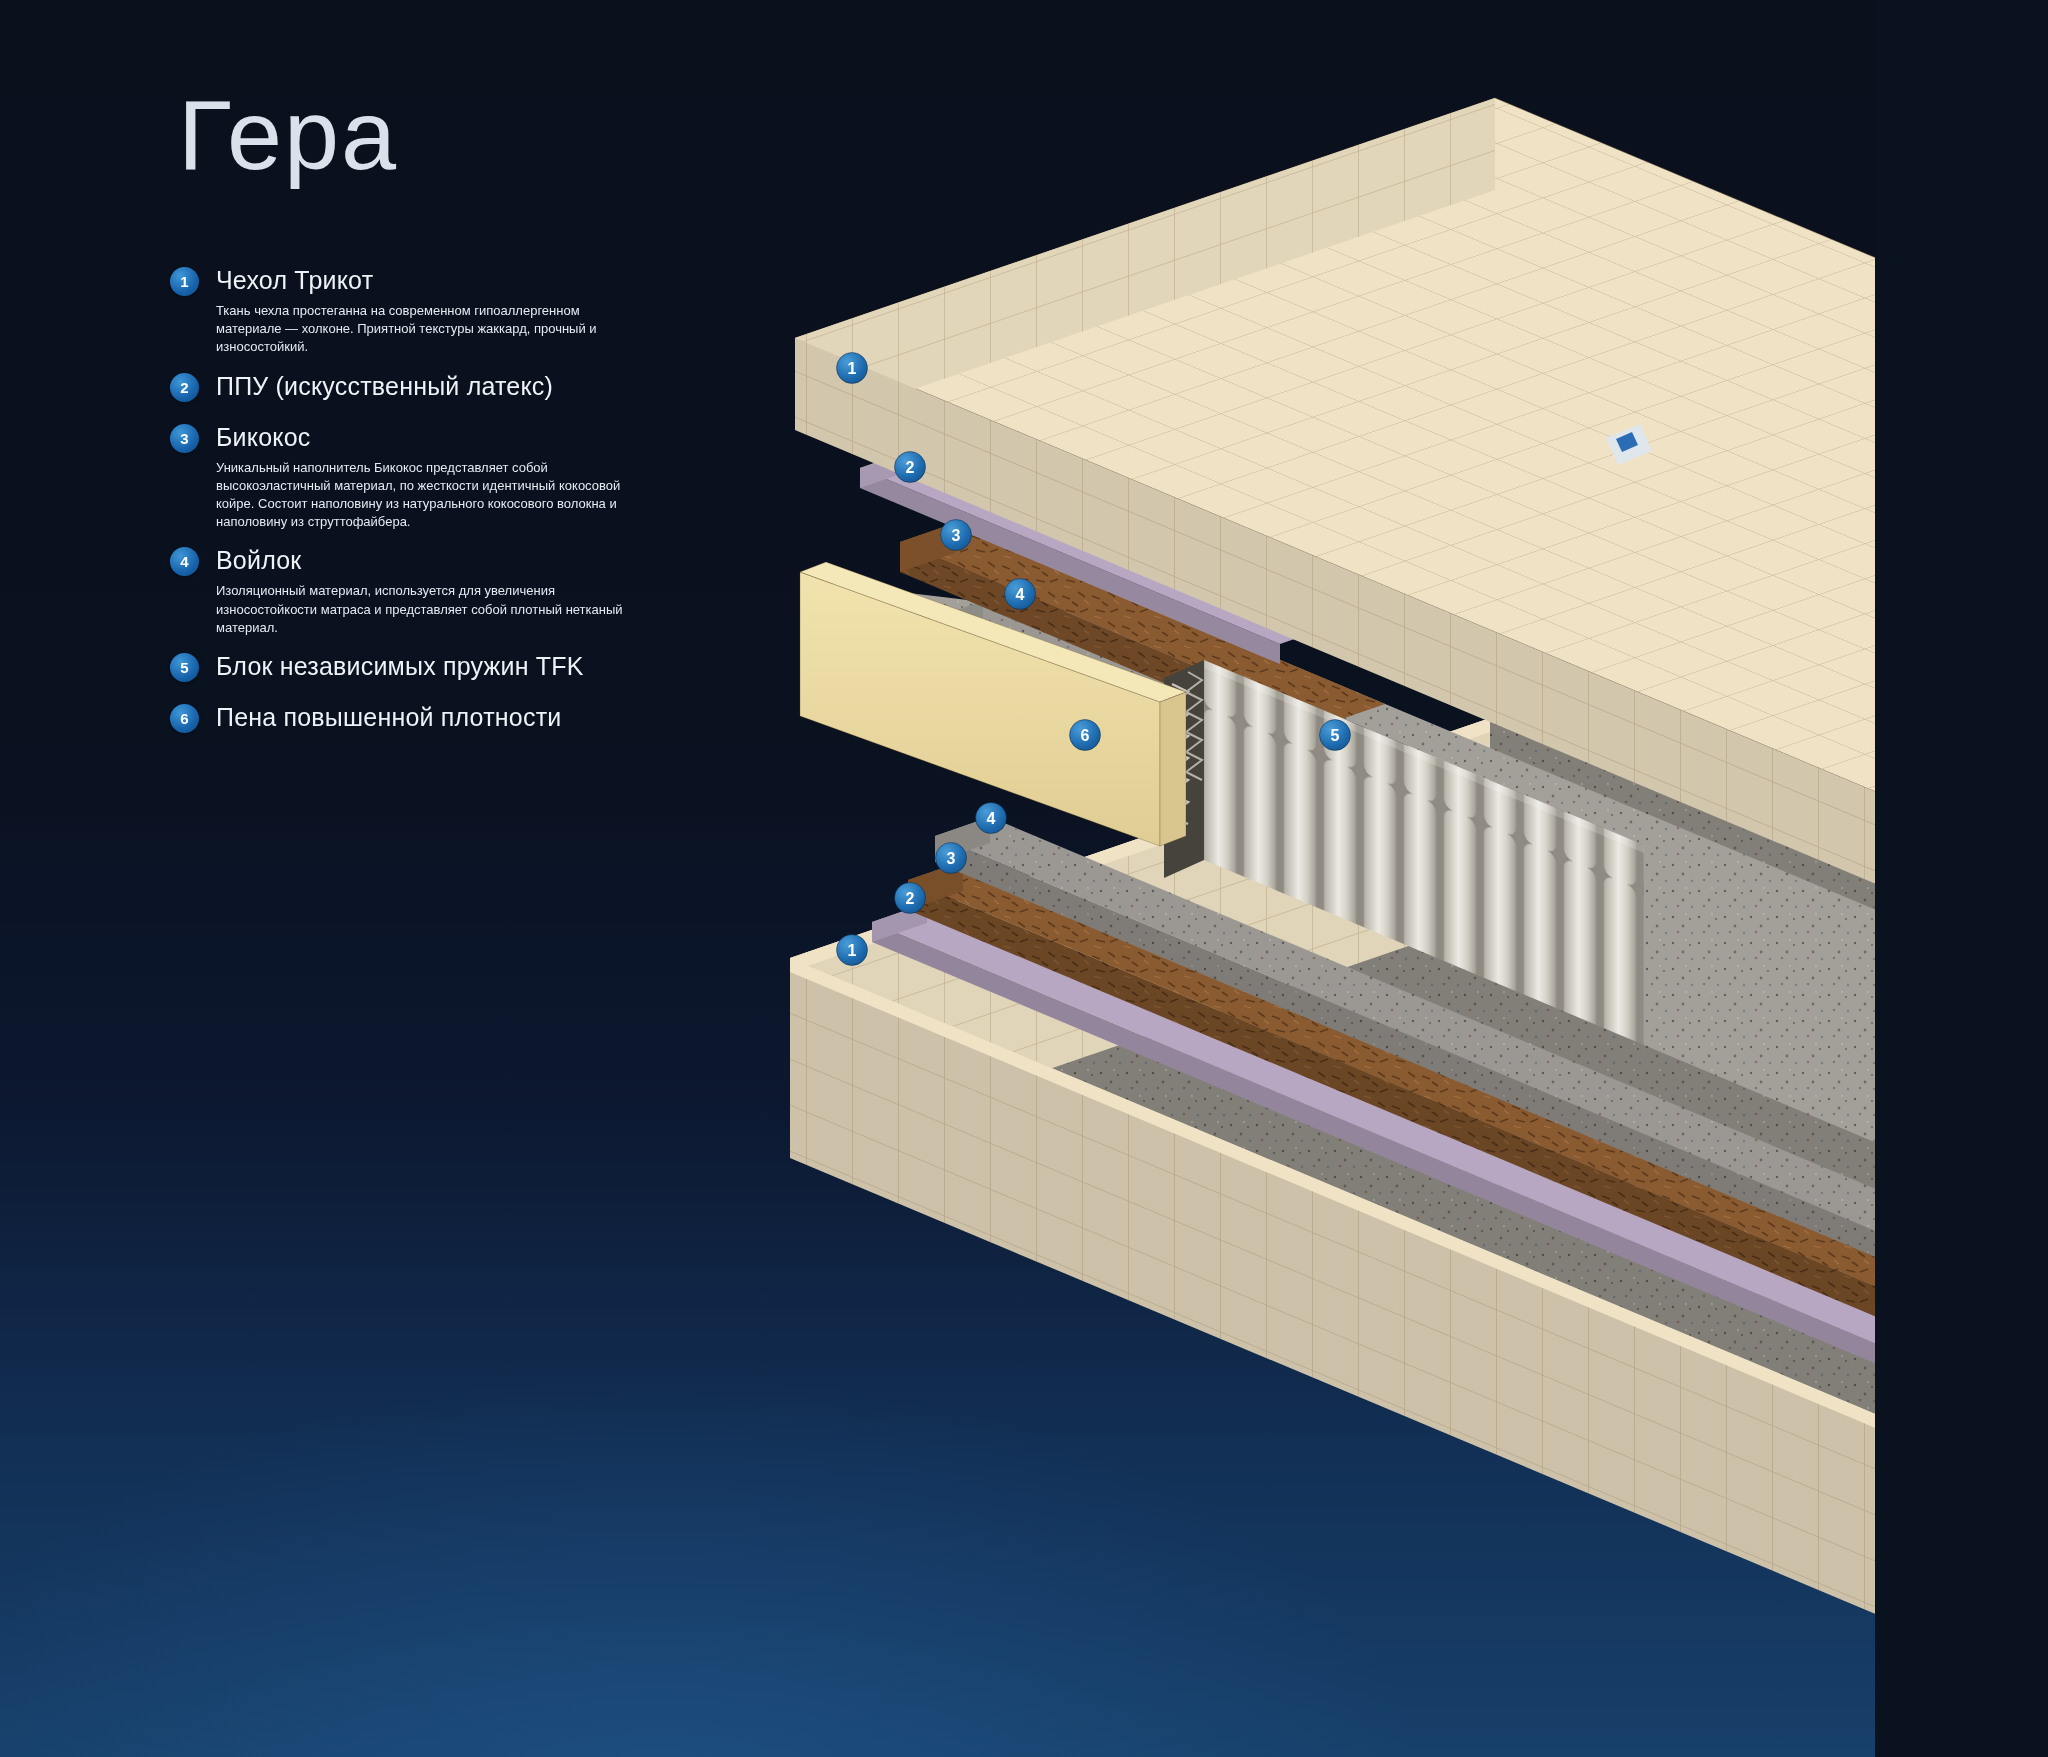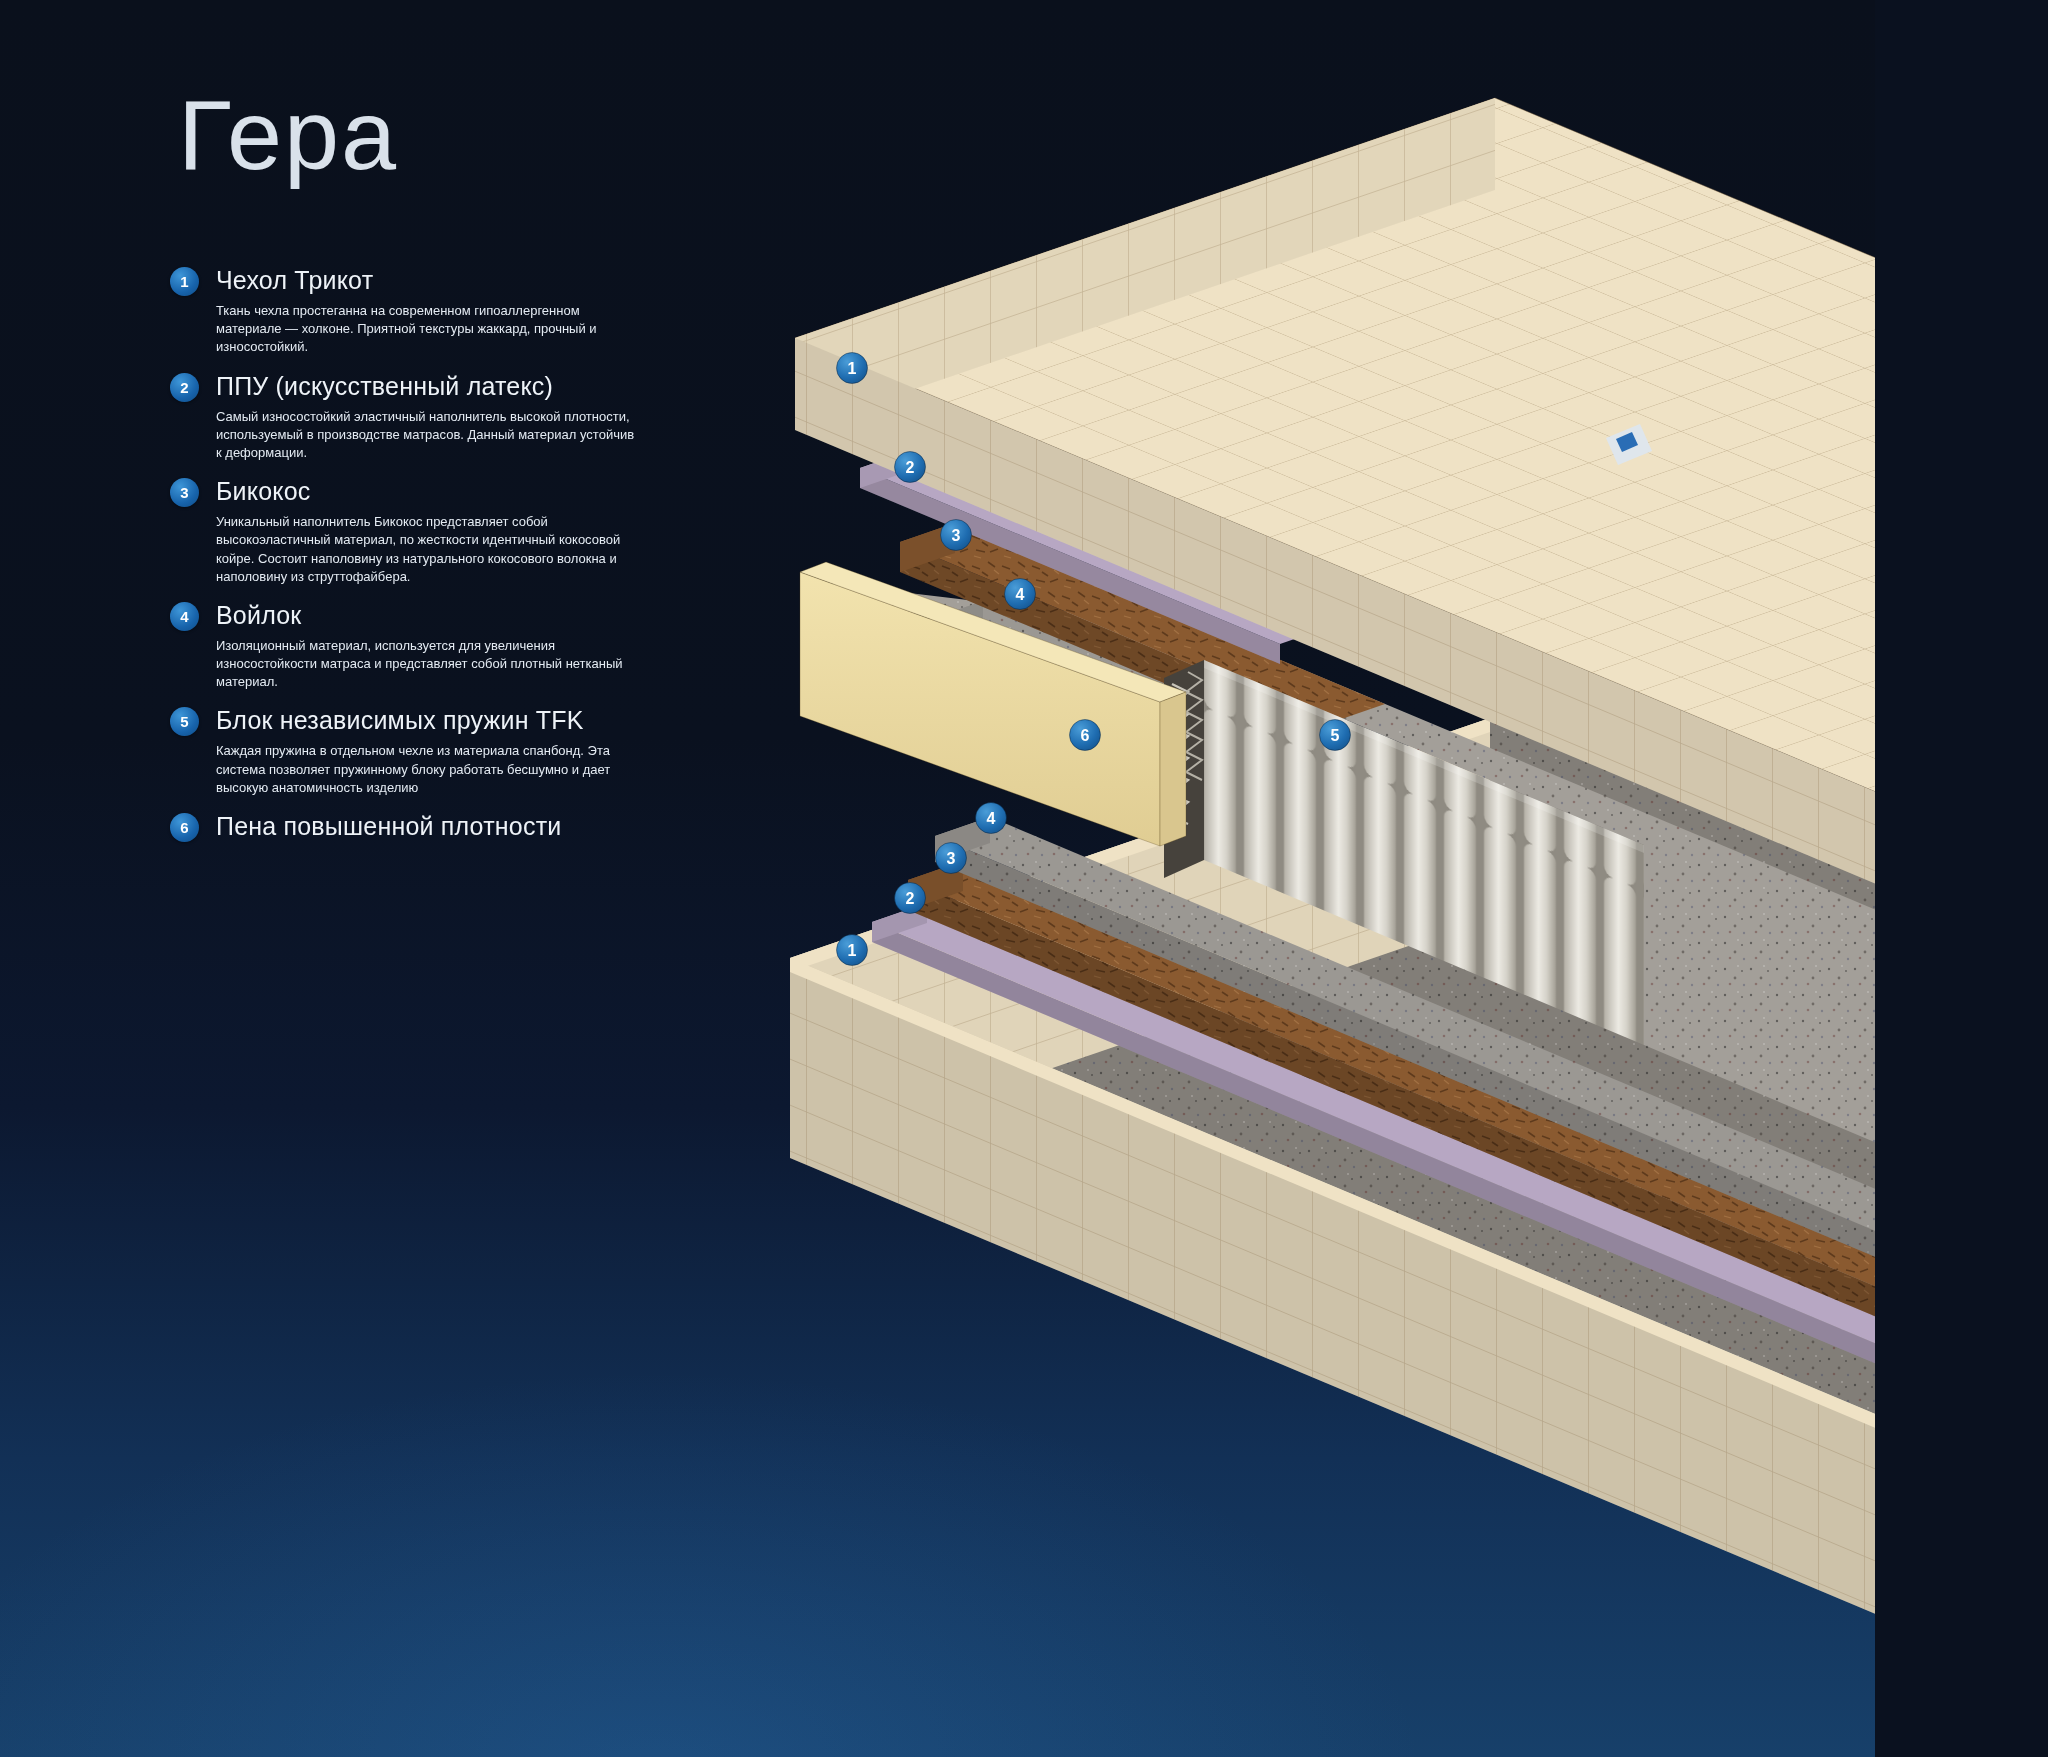--- a/index.html
+++ b/index.html
@@ -55,21 +55,20 @@
       <div class="itxt">
         <h3>Чехол Трикот</h3>
         <p>Ткань чехла простеганна на современном гипоаллергенном материале — холконе. Приятной текстуры жаккард, прочный и износостойкий.</p>
       </div>
     </div>
 
     <div class="item">
       <div class="badge">2</div>
       <div class="itxt">
         <h3>ППУ (искусственный латекс)</h3>
-        <p>Самый износостойкий эластичный наполнитель высокой плотности, используемый в производстве матрасов. Данный материал устойчив к деформации.</p>
       </div>
     </div>
 
     <div class="item">
       <div class="badge">3</div>
       <div class="itxt">
         <h3>Бикокос</h3>
         <p>Уникальный наполнитель Бикокос представляет собой высокоэластичный материал, по жесткости идентичный кокосовой койре. Состоит наполовину из натурального кокосового волокна и наполовину из струттофайбера.</p>
       </div>
     </div>
@@ -79,21 +78,20 @@
       <div class="itxt">
         <h3>Войлок</h3>
         <p>Изоляционный материал, используется для увеличения износостойкости матраса и представляет собой плотный нетканый материал.</p>
       </div>
     </div>
 
     <div class="item">
       <div class="badge">5</div>
       <div class="itxt">
         <h3>Блок независимых пружин TFK</h3>
-        <p>Каждая пружина в отдельном чехле из материала спанбонд. Эта система позволяет пружинному блоку работать бесшумно и дает высокую анатомичность изделию</p>
       </div>
     </div>
 
     <div class="item">
       <div class="badge">6</div>
       <div class="itxt">
         <h3>Пена повышенной плотности</h3>
       </div>
     </div>
 

